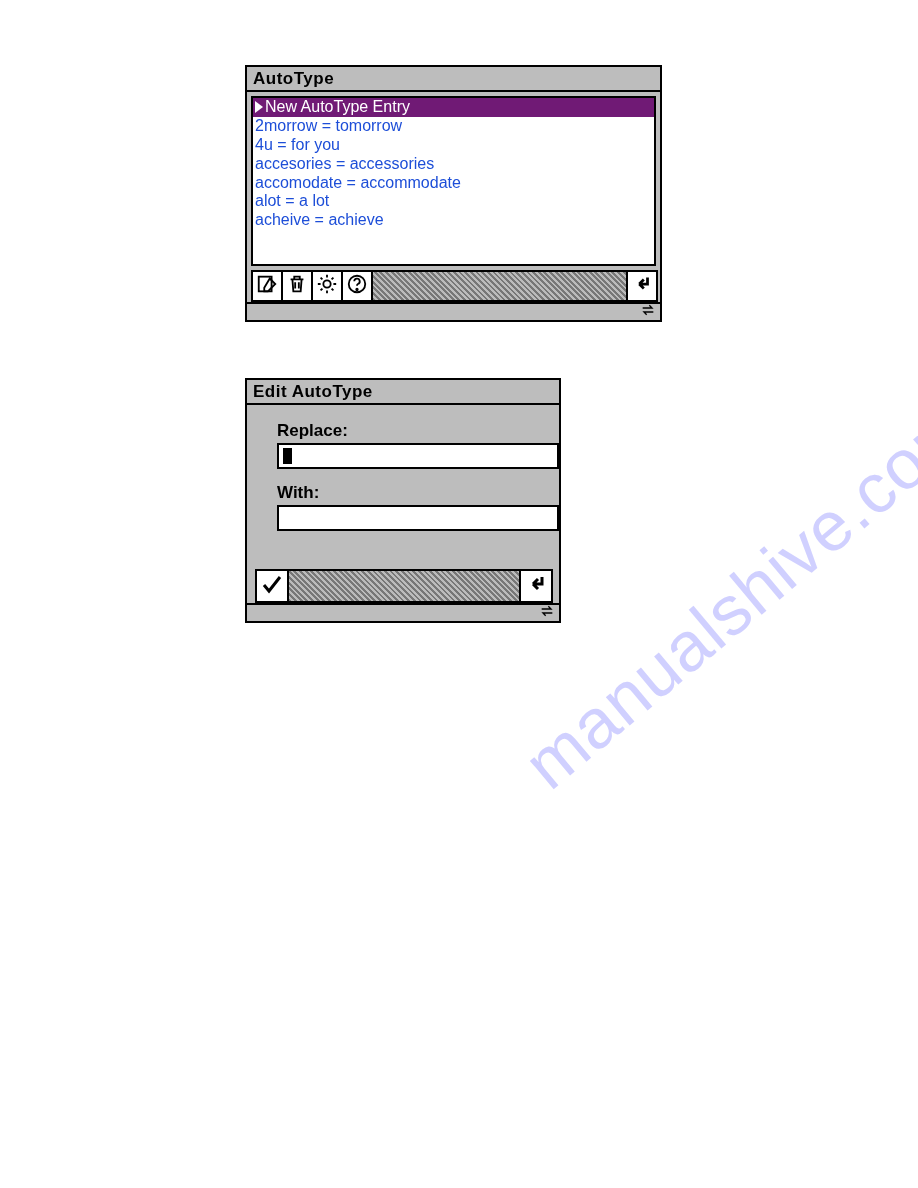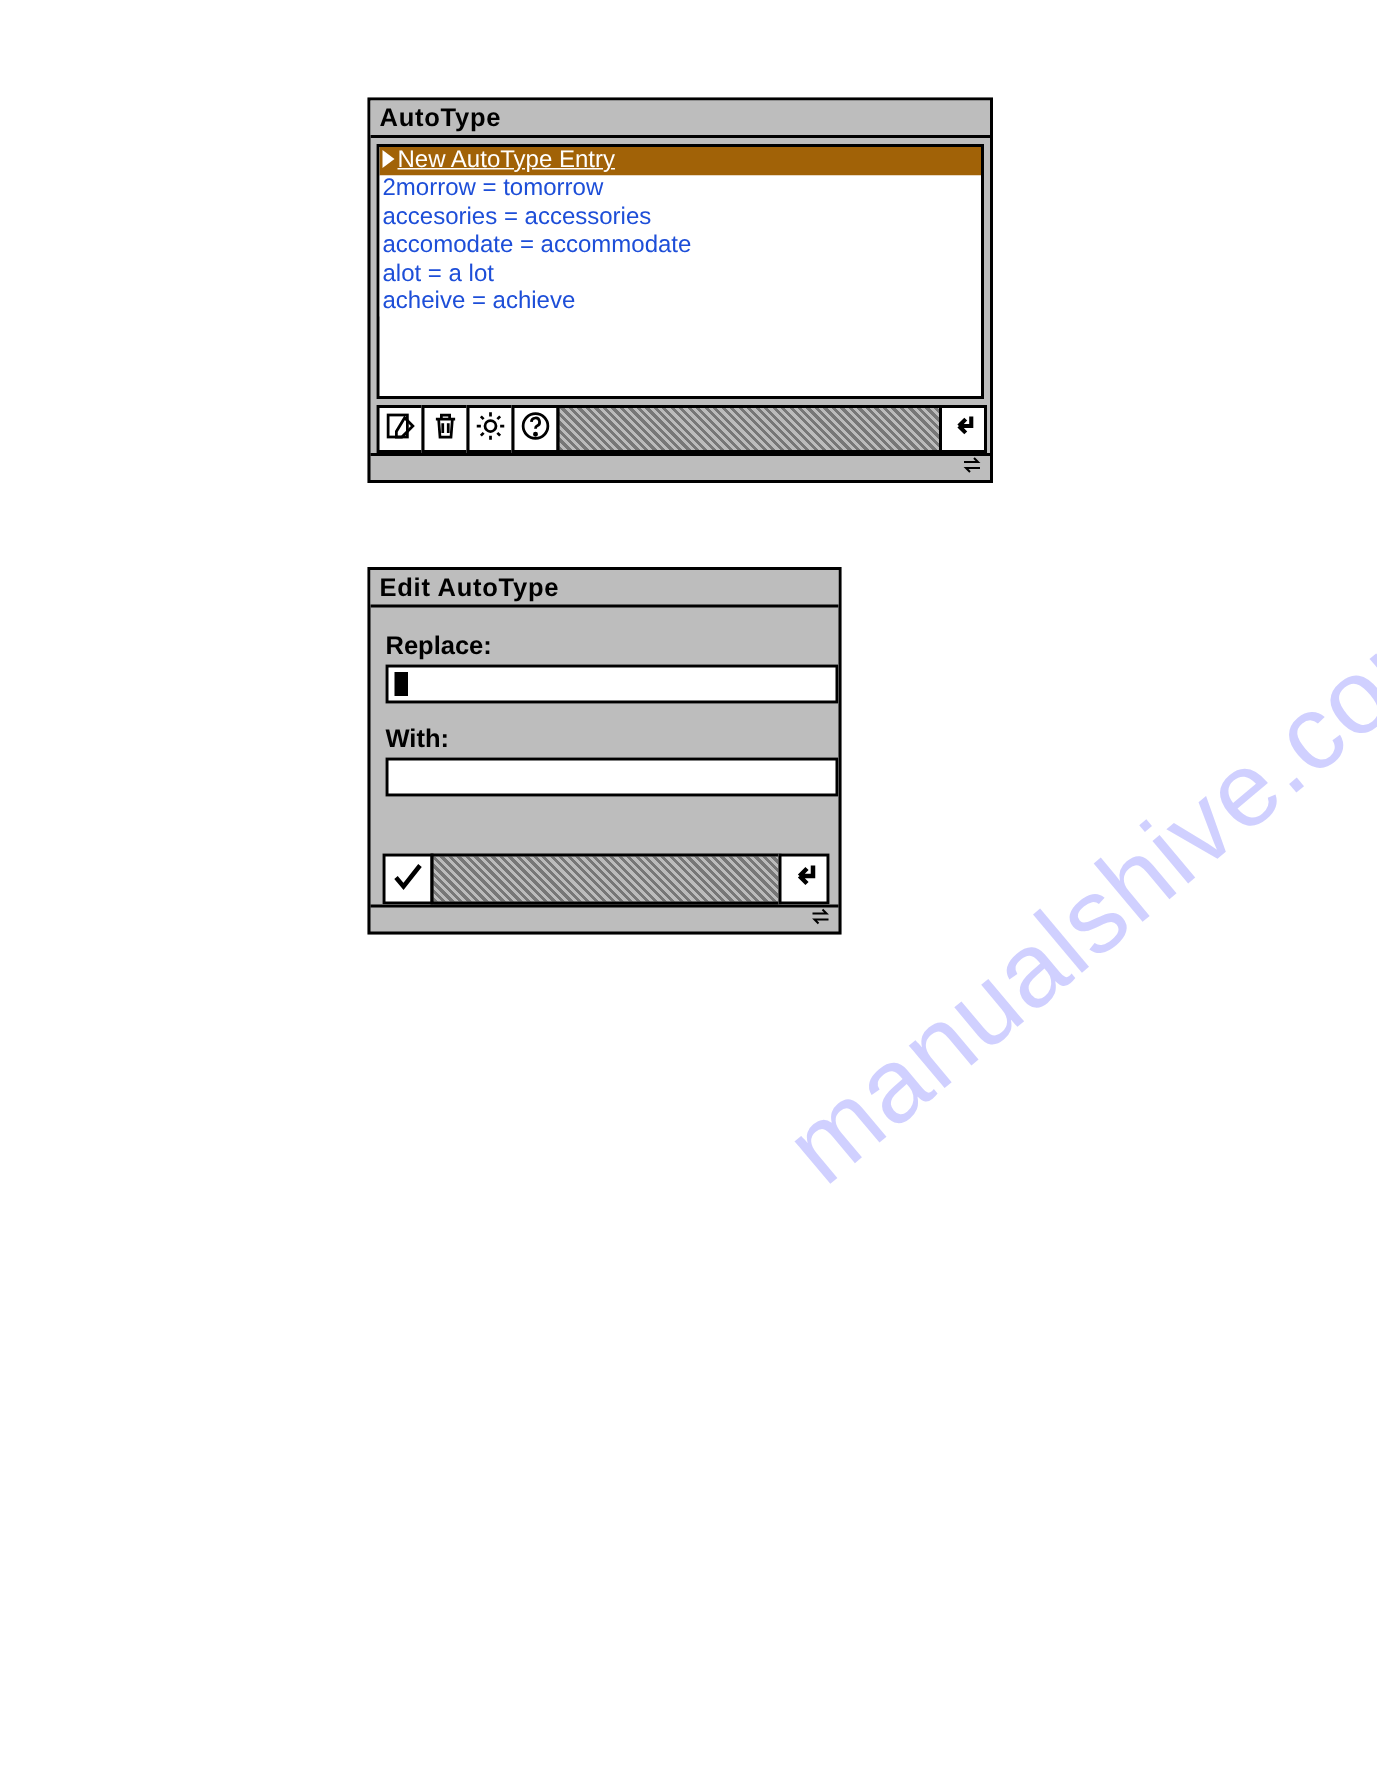--- a/index.html
+++ b/index.html
@@ -54,23 +54,22 @@
     overflow: hidden;
   }
   .list-row {
     padding: 0 2px;
     white-space: nowrap;
     cursor: default;
     color: #1d4ed8;
     background: #fff;
   }
   .list-row.sel {
-    background: #a16207;
+    background: #701a75;
     color: #fff;
-    text-decoration: underline;
   }
   .list-row .tri {
     display: inline-block;
     width: 0; height: 0;
     border-left: 8px solid #fff;
     border-top: 6px solid transparent;
     border-bottom: 6px solid transparent;
     margin-right: 2px;
     vertical-align: -1px;
   }
@@ -103,20 +102,21 @@
     display: flex;
     justify-content: flex-end;
     align-items: center;
     padding-right: 4px;
   }
   .sync-icon svg { width: 16px; height: 14px; }
 
   
   .form-body {
     padding: 10px 0 0 10px;
+    margin-left: 20px;
   }
   .lbl {
     font-size: 17px;
     font-weight: bold;
     font-family: "Comic Sans MS", Arial, sans-serif;
     margin-bottom: 2px;
     margin-top: 6px;
   }
   .textfield {
     width: 100%;
@@ -171,20 +171,21 @@
 
 <div class="window" style="left:245px; top:65px; width:417px;">
   <div class="titlebar">AutoType</div>
 
   <div class="client">
     <div class="listbox" style="height:170px;">
       <div class="list-row sel">
         <span class="tri"></span><span>New AutoType Entry</span>
       </div>
       <div class="list-row">2morrow = tomorrow</div>
+      <div class="list-row">4u = for you</div>
       <div class="list-row">accesories = accessories</div>
       <div class="list-row">accomodate = accommodate</div>
       <div class="list-row">alot = a lot</div>
       <div class="list-row">acheive = achieve</div>
     </div>
 
     <div class="toolbar">
       <div class="tb-btn">
         <span>
           <svg viewBox="0 0 24 24" fill="none" stroke="#000" stroke-width="2">

